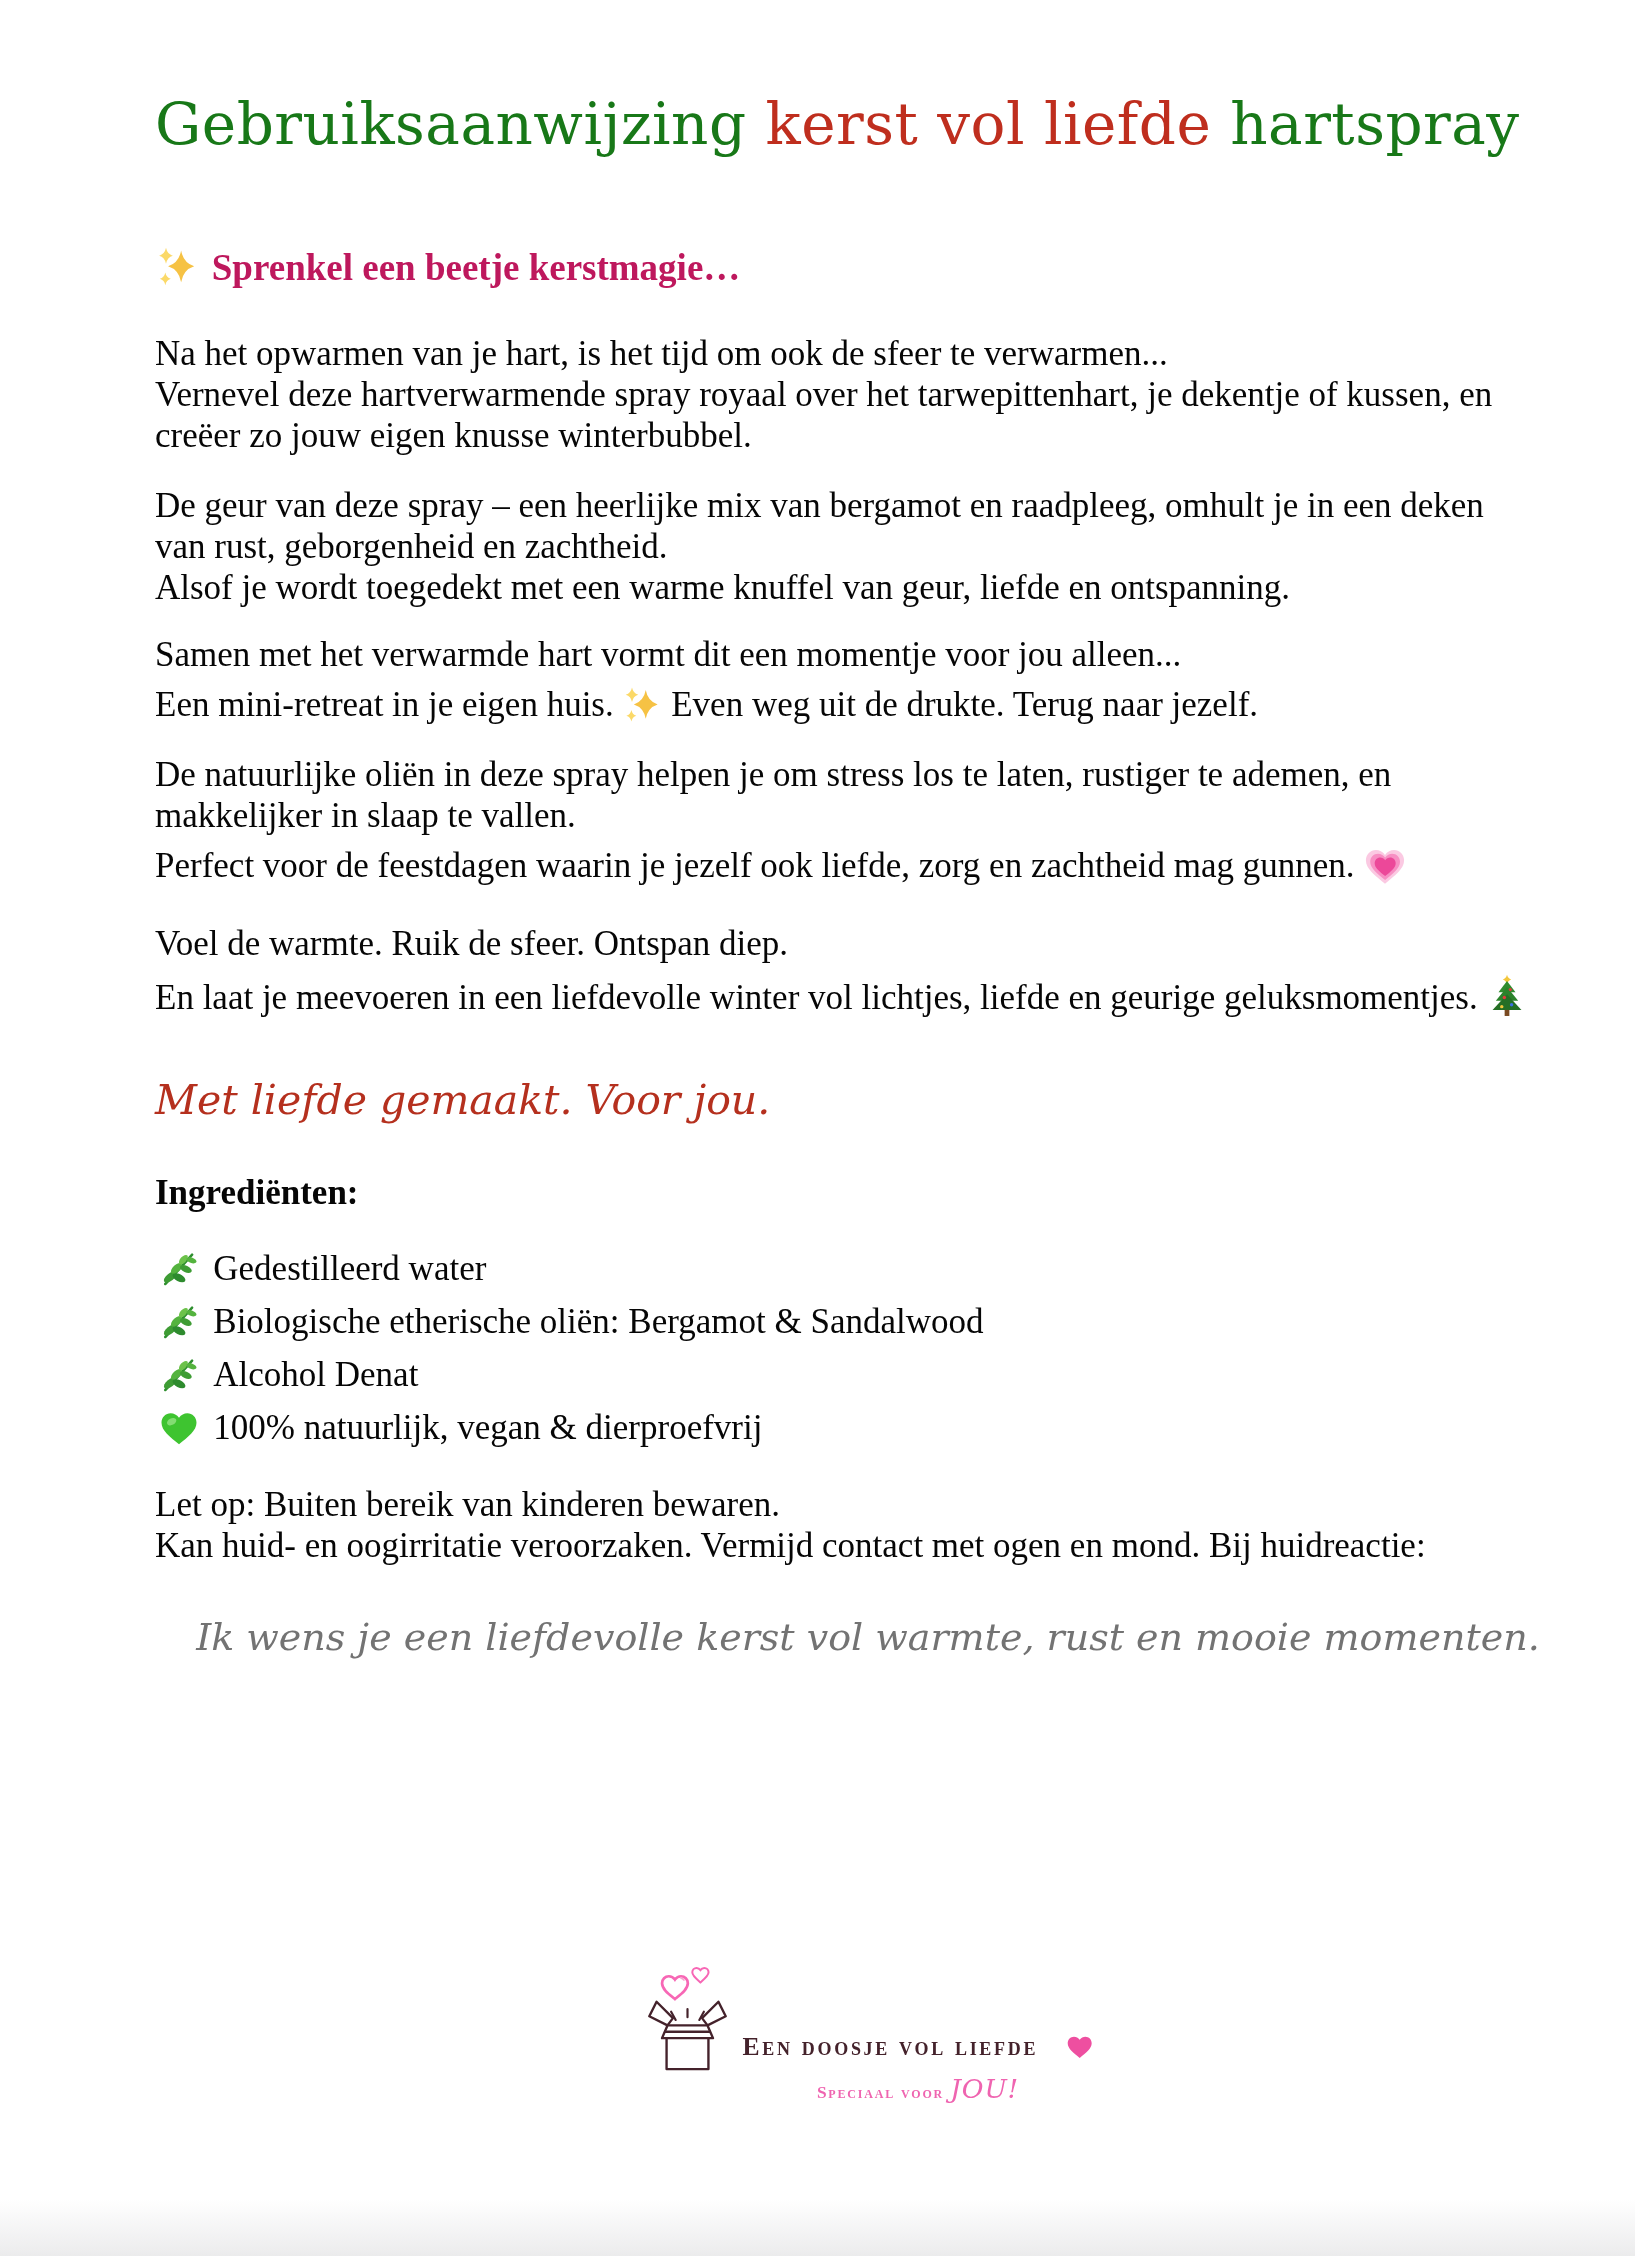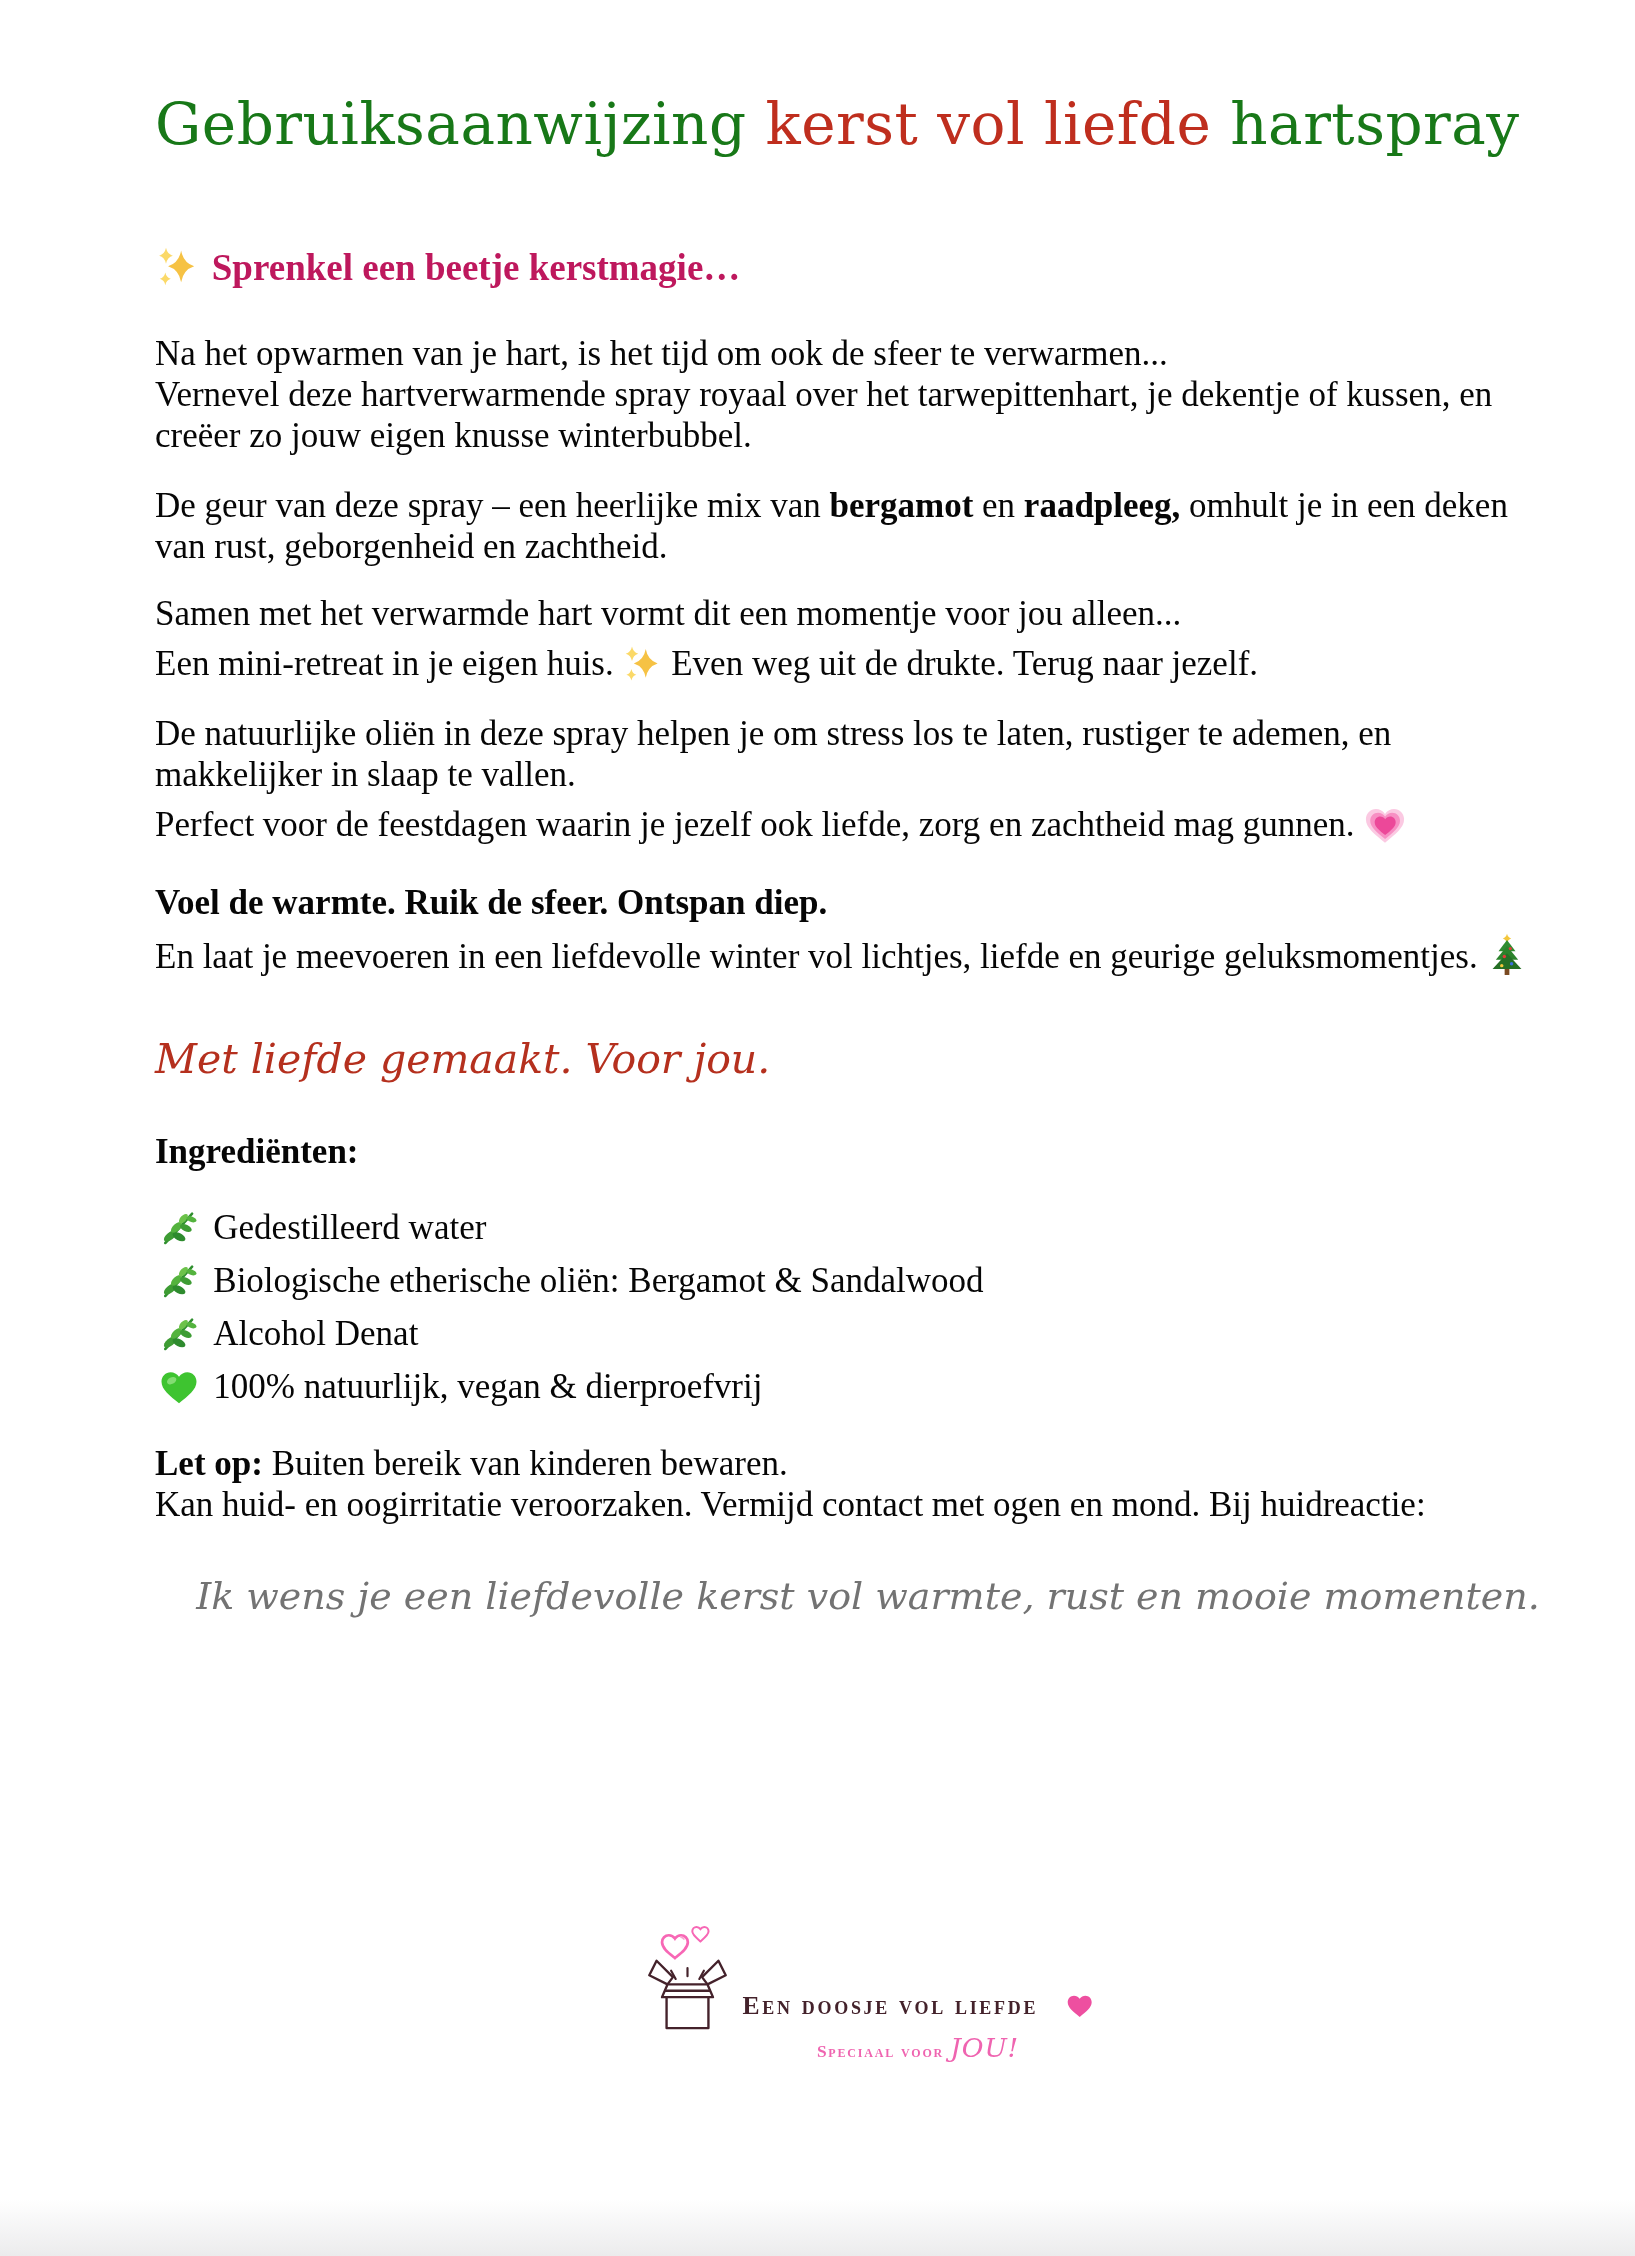--- a/index.html
+++ b/index.html
@@ -23,21 +23,21 @@
   .intro-heading{
     margin-top:84px;font-size:37px;font-weight:bold;color:#be185d;
     display:flex;align-items:center;gap:12.8px;
   }
 
   
   .para{font-size:35px;line-height:41px;margin:0;}
   .line{display:block;}
   .mt48{margin-top:44px;} .mt40{margin-top:37px;} .mt38{margin-top:35px;}
   .mt32{margin-top:29px;} .mt28{margin-top:25.6px;} .mt10{margin-top:9.1px;}
-  b,.bold{font-weight:bold;}
+  b,.bold{font-weight:normal;}
 
   .inline-icon{display:inline-block;vertical-align:-9.1px;}
 
   
   .script-red{
     font-family:"DejaVu Serif",serif;font-style:italic;
     color:#b5301e;font-size:41px;line-height:1.2;margin-top:58px;
   }
   .script-green{
     font-family:"DejaVu Serif",serif;font-style:italic;
@@ -133,20 +133,21 @@
 
   <p class="para mt48">
     <span class="line">Na het opwarmen van je hart, is het tijd om ook de sfeer te verwarmen...</span>
     <span class="line">Vernevel deze hartverwarmende spray royaal over het tarwepittenhart, je dekentje of kussen, en</span>
     <span class="line">creëer zo jouw eigen knusse winterbubbel.</span>
   </p>
 
   <p class="para mt32">
     <span class="line"><span>De geur van deze spray – een heerlijke mix van </span><b>bergamot</b><span> en </span><b>raadpleeg,</b><span> omhult je in een deken</span></span>
     <span class="line">van rust, geborgenheid en zachtheid.</span>
+    <span class="line">Alsof je wordt toegedekt met een warme knuffel van geur, liefde en ontspanning.</span>
   </p>
 
   <p class="para mt28">
     <span>Samen met het verwarmde hart vormt dit een momentje voor jou alleen...</span>
   </p>
 
   <p class="para mt10">
     <span>Een mini-retreat in je eigen huis.</span>
     <svg class="inline-icon" width="40" height="40" viewBox="0 0 32 32">
         <use href="#sparkles-sym"></use>

